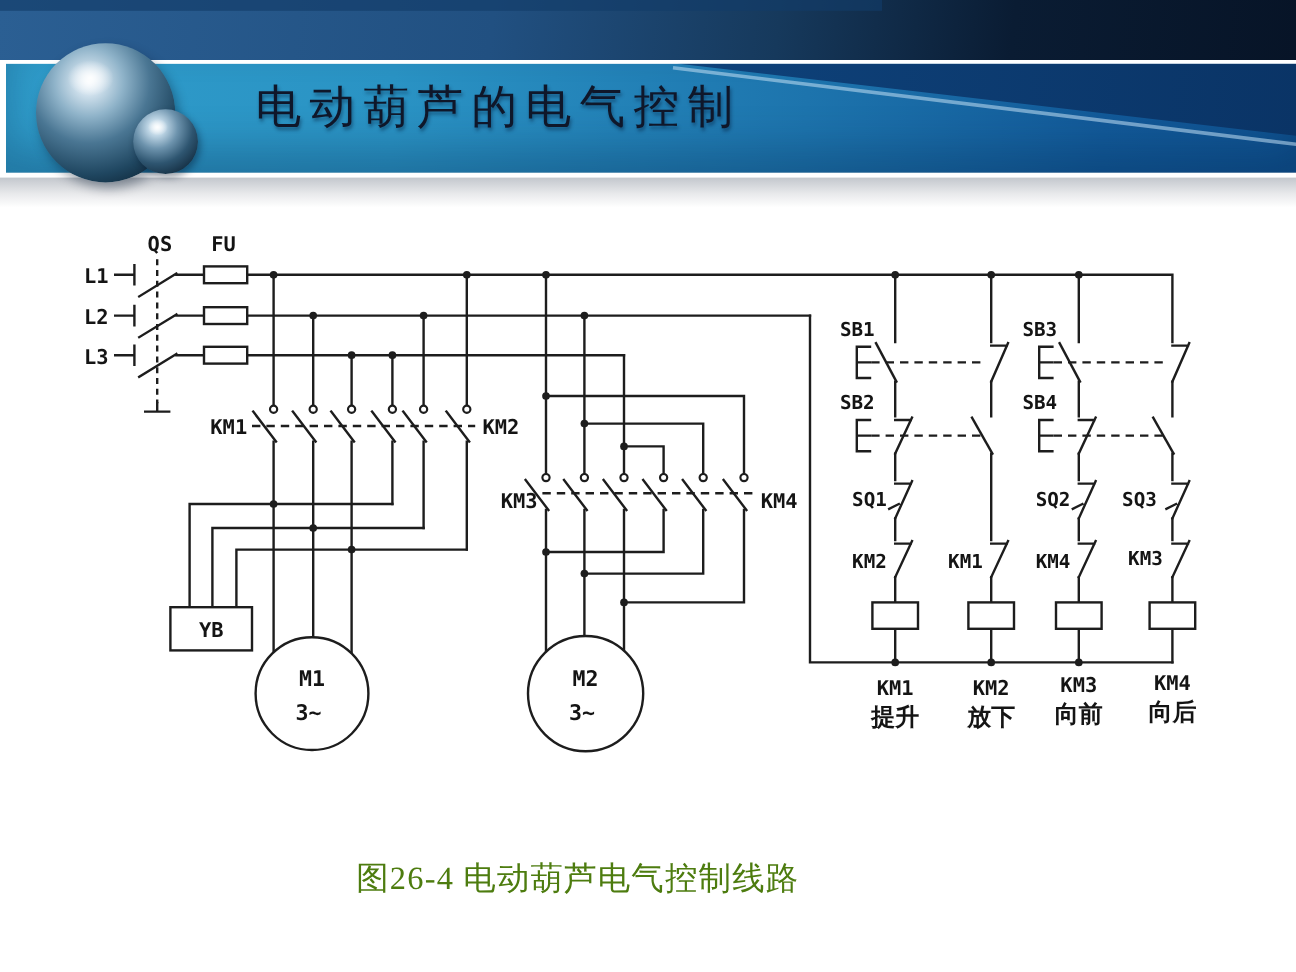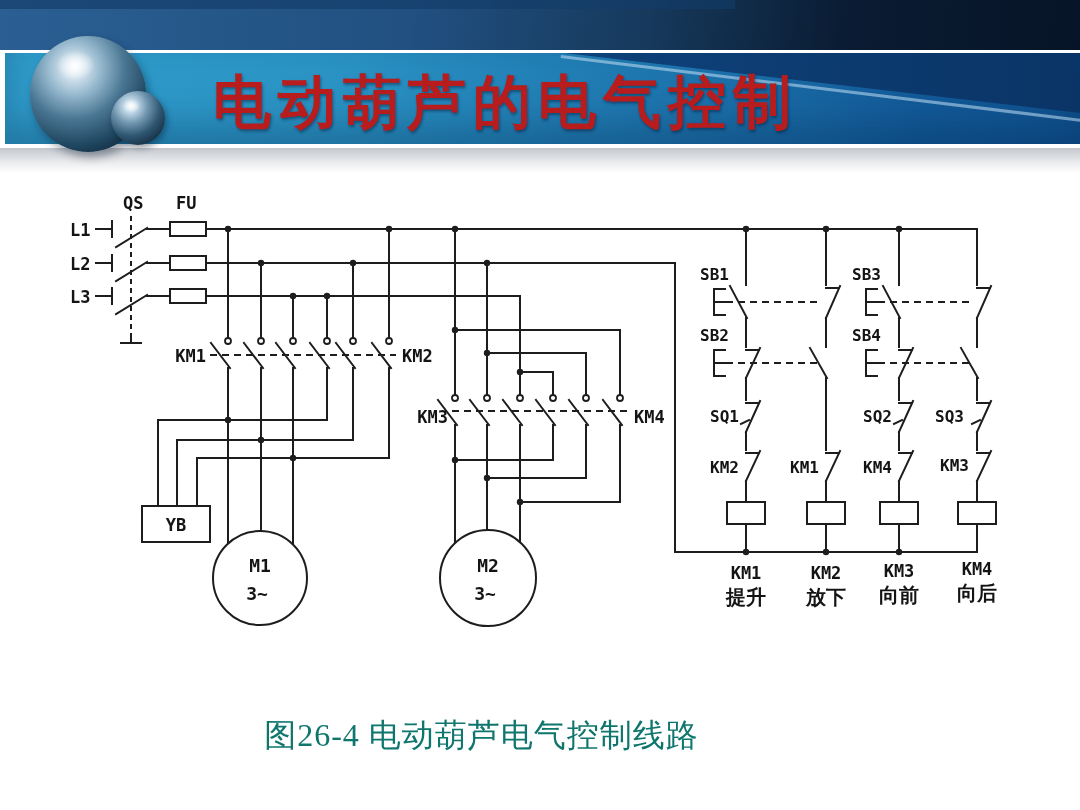--- a/index.html
+++ b/index.html
@@ -24,38 +24,38 @@
   .sphere-big{position:absolute;left:30px;top:36px;width:116px;height:116px;border-radius:50%;z-index:6;
           background:radial-gradient(circle at 38% 28%,#f4f9fd 0%,#cfe0ec 10%,#8fb3c9 26%,#4a7693 46%,#1f4660 70%,#0d2435 88%,#081825 100%);
           box-shadow:3px 5px 9px rgba(0,18,40,.38);}
   .sphere-big::after{content:'';position:absolute;left:22%;top:12%;width:34%;height:26%;border-radius:50%;
           background:radial-gradient(rgba(255,255,255,.95),rgba(255,255,255,0) 70%);}
   .sphere-small{position:absolute;left:111px;top:91px;width:54px;height:54px;border-radius:50%;z-index:7;
           background:radial-gradient(circle at 36% 28%,#eef6fb 0%,#bcd4e4 14%,#6d93ad 34%,#2e5570 58%,#11293c 85%,#0a1925 100%);
           box-shadow:2px 3px 6px rgba(0,18,40,.4);}
   .sphere-small::after{content:'';position:absolute;left:22%;top:14%;width:32%;height:26%;border-radius:50%;
           background:radial-gradient(rgba(255,255,255,.9),rgba(255,255,255,0) 70%);}
-  .slide-title{position:absolute;left:213px;top:64px;z-index:8;color:#b91c1c;
-          font-family:"Liberation Serif",serif;font-weight:bold;font-size:58px;letter-spacing:7px;
+  .slide-title{position:absolute;left:213px;top:64px;z-index:8;color:#0f172a;
+          font-family:"Liberation Serif",serif;font-weight:normal;font-size:38px;letter-spacing:7px;
           text-shadow:1px 2px 3px rgba(0,22,52,.45);white-space:nowrap;}
   
   svg.diagram{position:absolute;left:0;top:0;}
   .wire{stroke:#1d1d1d;stroke-width:2;fill:none;stroke-linecap:square;}
   .dashline{stroke:#1d1d1d;stroke-width:2;fill:none;stroke-dasharray:7 5;}
   .dashline-qs{stroke:#1d1d1d;stroke-width:2;fill:none;stroke-dasharray:5 4;}
   .comp{stroke:#1d1d1d;stroke-width:2;fill:#ffffff;}
   .dot{fill:#1d1d1d;stroke:none;}
   .term{fill:#ffffff;stroke:#1d1d1d;stroke-width:1.8;}
   .lbl{font-family:"DejaVu Sans Mono",monospace;font-weight:bold;font-size:17px;fill:#141414;}
   .lbl-sm{font-family:"DejaVu Sans Mono",monospace;font-weight:bold;font-size:16px;fill:#141414;}
   .lbl-m{font-family:"DejaVu Sans Mono",monospace;font-weight:bold;font-size:18px;fill:#141414;}
   .act{font-family:"Liberation Sans",sans-serif;font-weight:bold;font-size:20px;fill:#141414;}
   
   .caption{position:absolute;left:0;top:714px;width:963px;text-align:center;
-           font-family:"Liberation Serif",serif;font-size:32px;color:#0f766e;letter-spacing:1px;}
+           font-family:"Liberation Serif",serif;font-size:27px;color:#4d7c0f;letter-spacing:1px;}
 </style>
 </head>
 <body>
 
 <div class="slide">
 
   <div class="topbar"></div>
   <div class="banner">
     <div class="banner-wedge"></div>
     <div class="banner-slash"></div>

